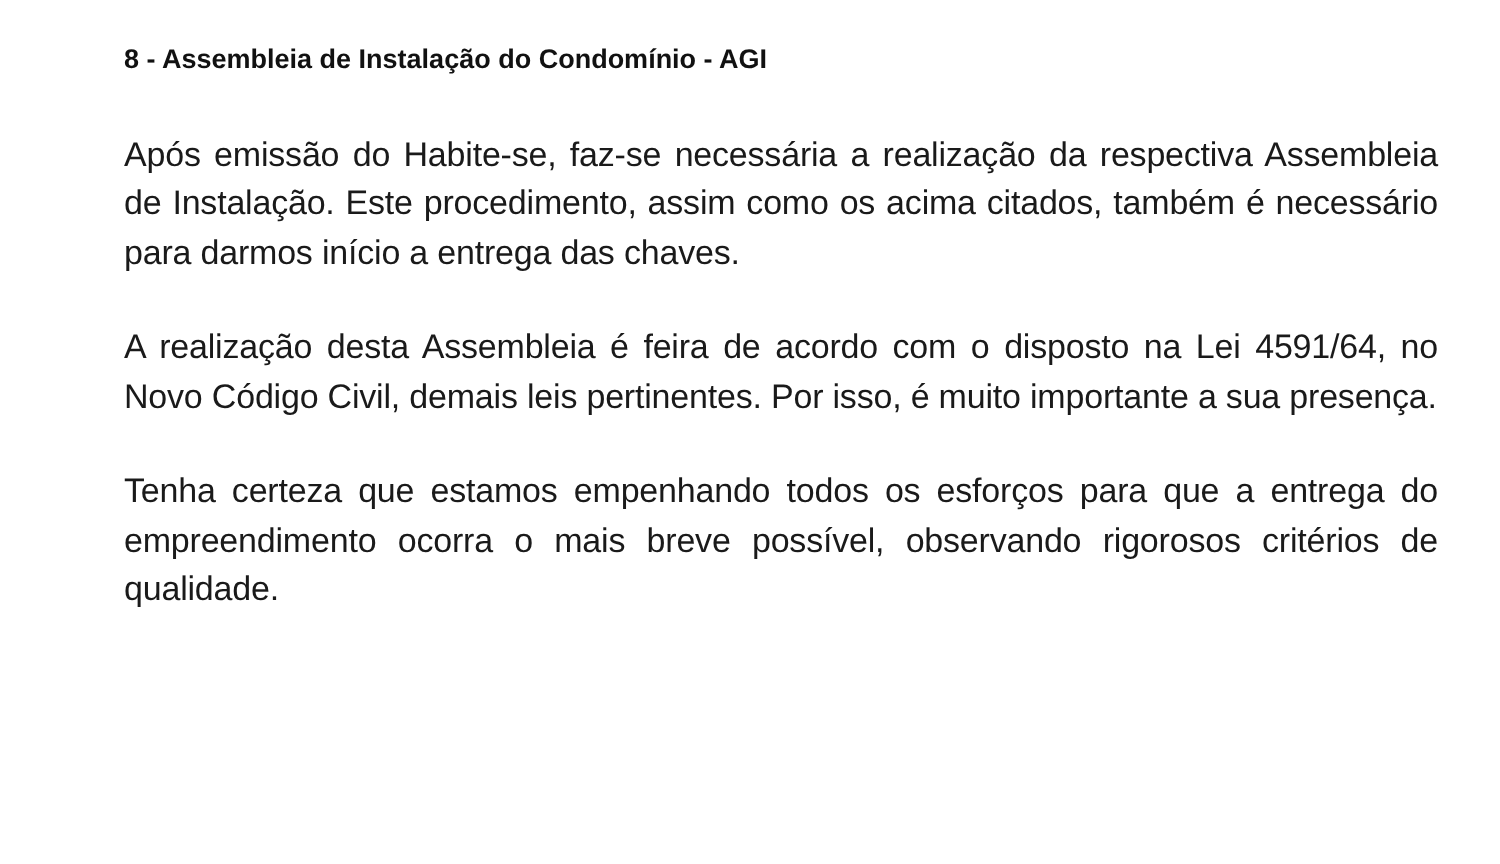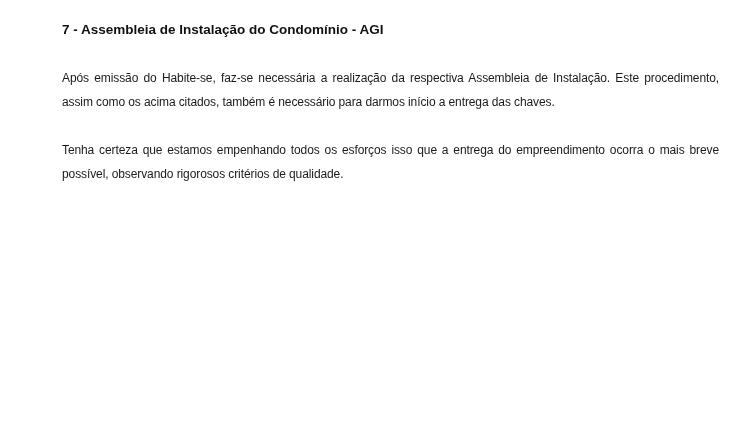--- a/index.html
+++ b/index.html
@@ -22,27 +22,28 @@
     width: 657px;
   }
   .title {
     font-weight: bold;
     font-size: 13.5px;
     line-height: 22px;
     margin: 0 0 25px 0;
     color: #111;
   }
   .para {
-    font-size: 12px;
+    font-size: 17px;
     line-height: 24.3px;
     text-align: justify;
     margin: 0 0 23.5px 0;
     letter-spacing: -0.1px;
   }
 </style>
 </head>
 <body>
 
 <div class="doc">
-  <h3 class="title">7 - Assembleia de Instalação do Condomínio - AGI</h3>
+  <h3 class="title">8 - Assembleia de Instalação do Condomínio - AGI</h3>
   <p class="para">Após emissão do Habite-se, faz-se necessária a realização da respectiva Assembleia de Instalação. Este procedimento, assim como os acima citados, também é necessário para darmos início a entrega das chaves.</p>
-  <p class="para">Tenha certeza que estamos empenhando todos os esforços isso que a entrega do empreendimento ocorra o mais breve possível, observando rigorosos critérios de qualidade.</p>
+  <p class="para">A realização desta Assembleia é feira de acordo com o disposto na Lei 4591/64, no Novo Código Civil, demais leis pertinentes. Por isso, é muito importante a sua presença.</p>
+  <p class="para">Tenha certeza que estamos empenhando todos os esforços para que a entrega do empreendimento ocorra o mais breve possível, observando rigorosos critérios de qualidade.</p>
 </div>
 
 </body></html>

